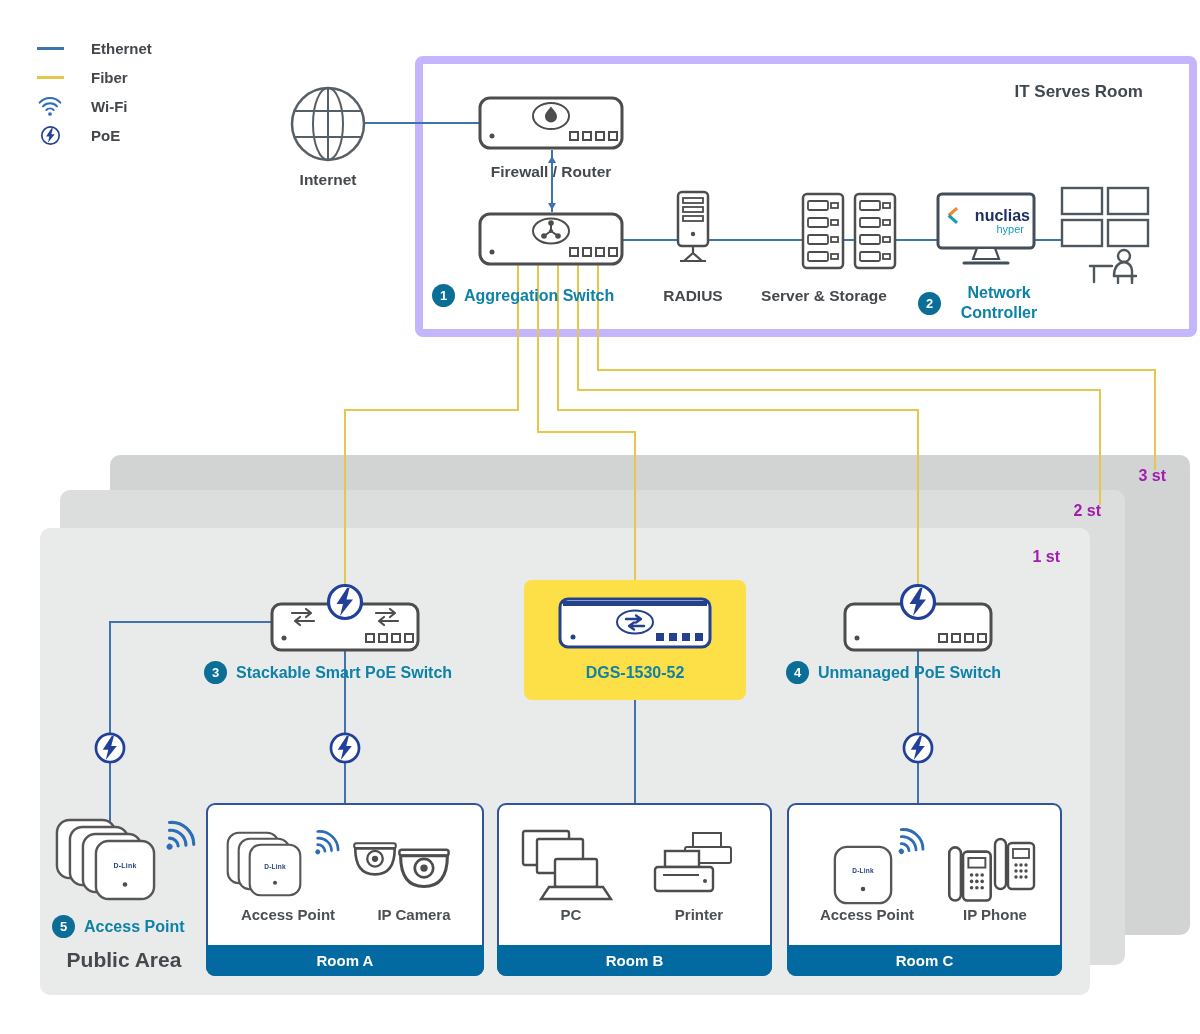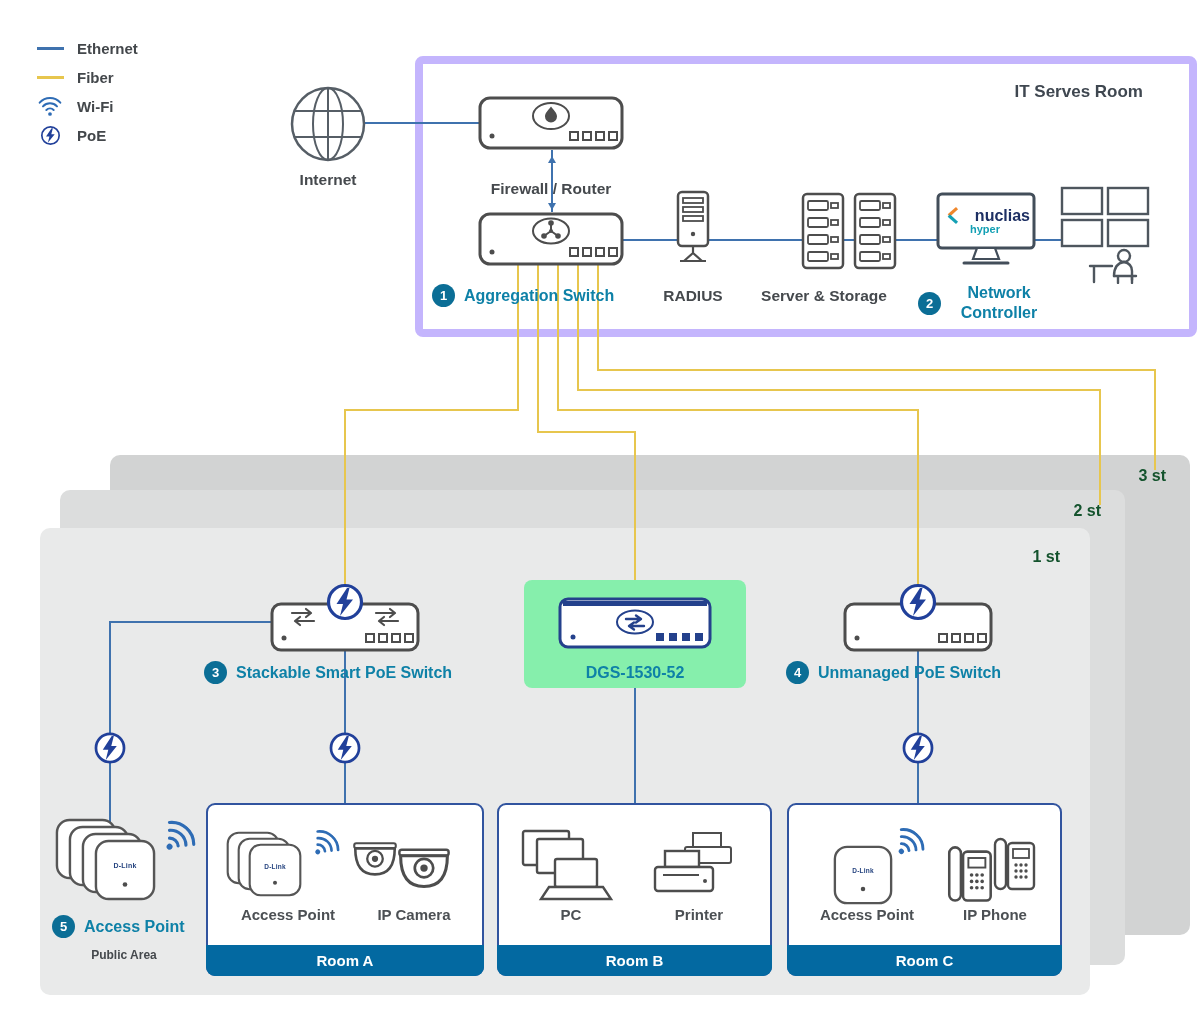--- a/index.html
+++ b/index.html
@@ -7,34 +7,34 @@
   svg.dev{position:absolute}
   .devlabel{position:absolute;text-align:center;font-size:15.5px;font-weight:700;color:#45494d}
   .itemlabel{position:absolute;text-align:center;font-size:15px;font-weight:600;color:#4c5054}
   .caption{position:absolute;display:flex;align-items:center;gap:9px}
   .numcircle{width:23px;height:23px;border-radius:50%;background:#0b6e96;color:#fff;font-size:13px;font-weight:700;display:flex;align-items:center;justify-content:center;flex:0 0 23px}
   .teal{color:#0e81a7;font-weight:700;font-size:16px;white-space:nowrap}
   .teal.wrap{white-space:normal;width:98px;text-align:center;line-height:1.25}
   .itroom{position:absolute;left:415px;top:56px;width:766px;height:265px;border:8px solid #c4b5fd;border-radius:8px}
   .itroom-title{position:absolute;top:18px;right:46px;font-size:17px;font-weight:700;color:#3f4750}
   .floor{position:absolute;border-radius:10px}
-  .floorlabel{position:absolute;font-size:16px;font-weight:600;color:#14532d}
+  .floorlabel{position:absolute;font-size:16px;font-weight:600;color:#a21caf}
   .room{position:absolute;top:803px;width:274px;height:169px;background:#fff;border:2px solid #31549f;border-radius:9px}
   .room-bar{position:absolute;left:-2px;right:-2px;bottom:-2px;height:31px;background:#0369a1;border-radius:0 0 9px 9px;color:#fff;font-weight:700;font-size:15px;display:flex;align-items:center;justify-content:center}
-  .dgsbox{position:absolute;left:524px;top:580px;width:222px;height:108px;background:#86efac;border-radius:8px}
+  .dgsbox{position:absolute;left:524px;top:580px;width:222px;height:120px;background:#fde047;border-radius:8px}
   .dgslabel{position:absolute;left:0;top:84px;width:222px;text-align:center;color:#0e81a7;font-weight:700;font-size:16px}
   .legend{position:absolute;left:33px;top:34px}
-  .lrow{display:flex;align-items:center;height:29px;gap:10px}
+  .lrow{display:flex;align-items:center;height:29px;gap:24px}
   .lsw{width:34px;display:flex;justify-content:center;align-items:center}
   .lline{width:27px;height:3px}
   .llabel{font-size:15px;font-weight:600;color:#43474b}
   .nuclias{position:absolute;left:946px;top:206px;width:84px}
   .nrow{display:flex;align-items:center;gap:16px;justify-content:center}
   .nname{font-weight:700;color:#1d2f63;font-size:16px}
-  .nsub{color:#14a0b4;font-size:11px;font-weight:700;text-align:center;padding-right:6px;margin-top:-2px}
+  .nsub{color:#14a0b4;font-size:11px;font-weight:400;text-align:right;padding-right:6px;margin-top:-2px}
   .dlink{position:absolute;text-align:center;font-size:7px;font-weight:700;color:#25437f;letter-spacing:.2px}
   .apstack{position:absolute}
   .wires{position:absolute;left:0;top:0;pointer-events:none}
   .eth{stroke:#3f72ae;stroke-width:2;fill:none}
   .fib{stroke:#e7c64e;stroke-width:2;fill:none}
   .ethfill{fill:#3f72ae}
 </style>
 </head>
 <body>
 
@@ -286,21 +286,21 @@
   </svg>
 
   <svg class="dev" style="left:288px;top:84px" width="80" height="80" viewBox="0 0 80 80">
       <use href="#sym-globe"></use>
     </svg>
   <div class="devlabel" style="left:266px;top:171px;width:124px">Internet</div>
 
   <svg class="dev" style="left:478px;top:92px" width="146" height="62" viewBox="0 0 146 62">
       <use href="#sym-firewall"></use>
     </svg>
-  <div class="devlabel" style="left:463px;top:180px;width:176px">Firewall / Router</div>
+  <div class="devlabel" style="left:463px;top:163px;width:176px">Firewall / Router</div>
 
   <svg class="dev" style="left:478px;top:210px" width="146" height="58" viewBox="0 0 146 58">
       <use href="#sym-agg"></use>
     </svg>
   <div class="caption" style="left:432px;top:284px">
     <span class="numcircle">1</span>
     <span class="teal">Aggregation Switch</span>
   </div>
 
   <svg class="dev" style="left:671px;top:190px" width="44" height="80" viewBox="0 0 44 80">
@@ -391,21 +391,21 @@
       </svg>
     <span class="dlink" style="left:42px;top:46px;width:56px">D-Link</span>
   </div>
   <svg class="dev" style="left:158px;top:822px;transform:rotate(42deg)" width="38" height="33" viewBox="0 0 36 30">
       <use href="#sym-wifi"></use>
     </svg>
   <div class="caption" style="left:52px;top:915px">
     <span class="numcircle">5</span>
     <span class="teal">Access Point</span>
   </div>
-  <div class="devlabel" style="left:50px;top:948px;width:148px;font-size:12px">Public Area</div>
+  <div class="devlabel" style="left:50px;top:948px;width:148px;font-size:21px">Public Area</div>
 
   <div class="room" style="left:206px;width:274px">
     <div class="apstack" style="left:18px;top:26px;width:90px;height:72px">
       <svg style="position:absolute;left:0;top:0" width="54" height="54" viewBox="0 0 64 64">
           <use href="#sym-ap"></use>
         </svg>
       <svg style="position:absolute;left:11px;top:6px" width="54" height="54" viewBox="0 0 64 64">
           <use href="#sym-ap"></use>
         </svg>
       <svg style="position:absolute;left:22px;top:12px" width="54" height="54" viewBox="0 0 64 64">

